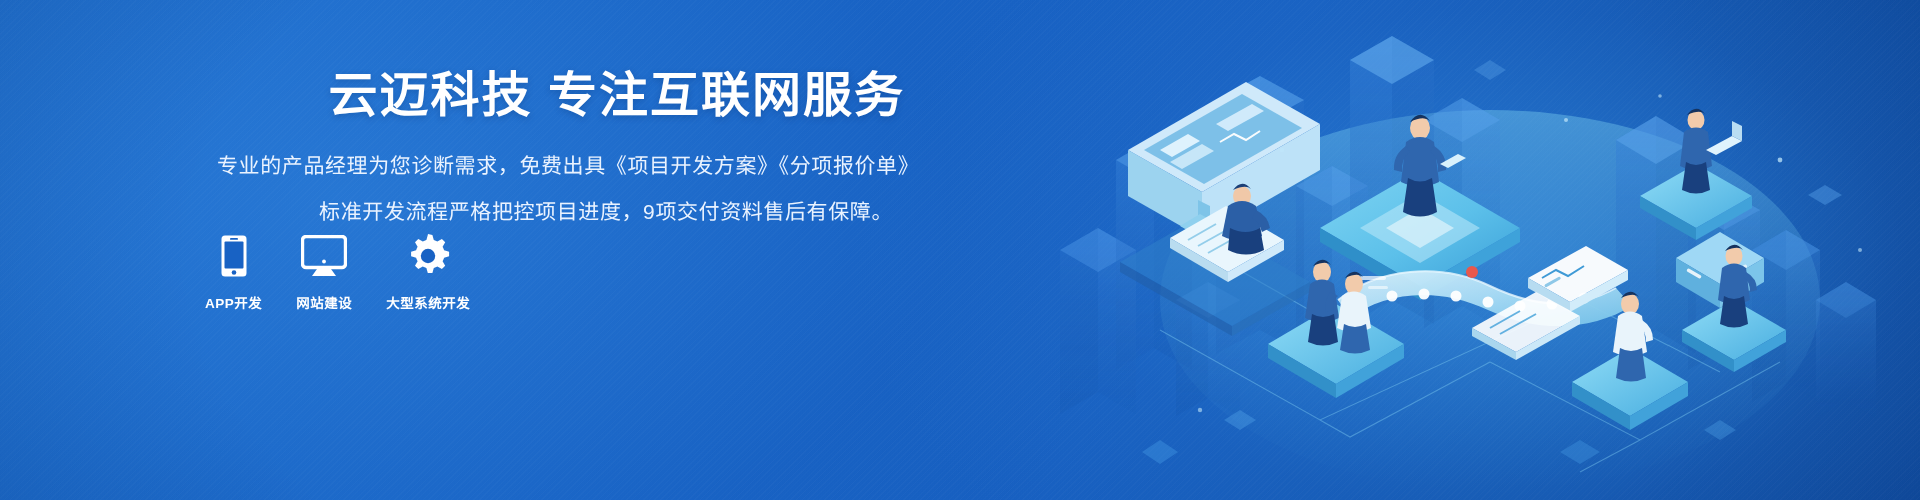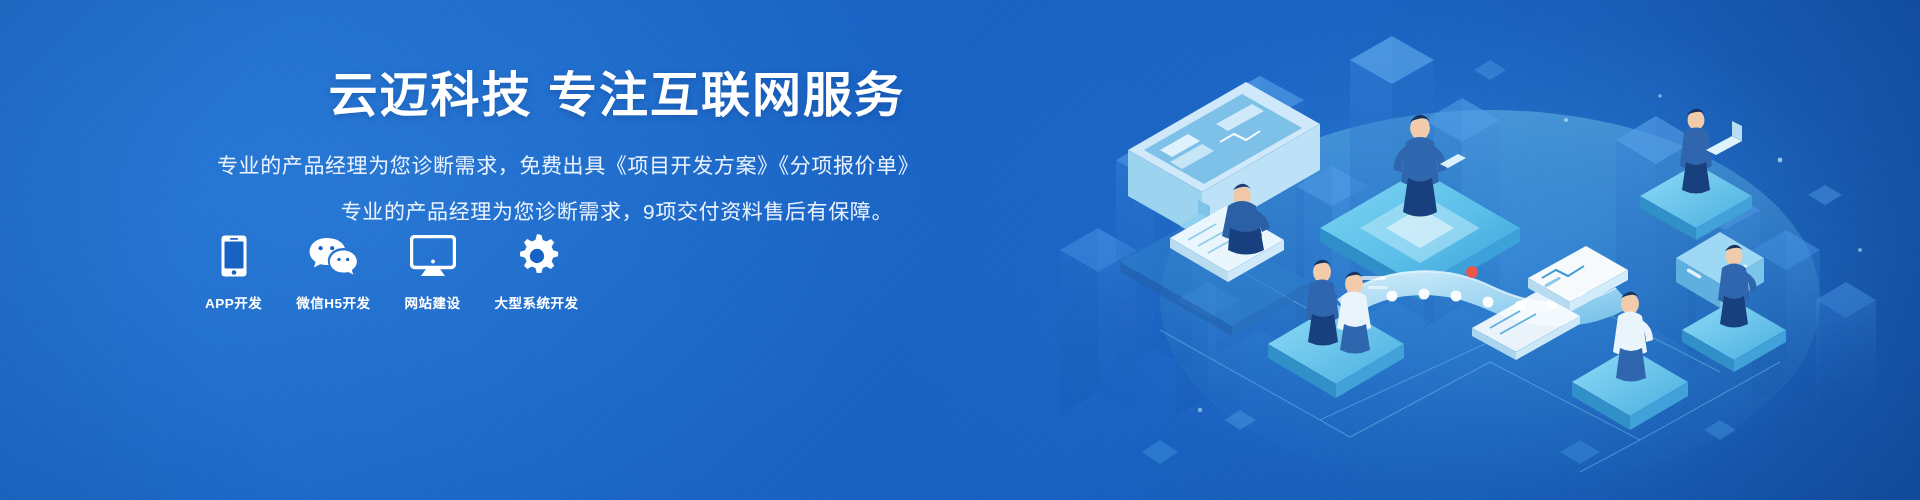--- a/index.html
+++ b/index.html
@@ -338,53 +338,38 @@
         <circle cx="840" cy="250" r="2" opacity="0.6"></circle>
         <circle cx="180" cy="410" r="2.2" opacity="0.6"></circle>
         <circle cx="640" cy="96" r="1.8" opacity="0.6"></circle>
       </g>
     </svg>
   </div>
 
   <div class="left-content">
     <h1 class="headline">云迈科技 专注互联网服务</h1>
     <p class="sub-line">专业的产品经理为您诊断需求，免费出具《项目开发方案》《分项报价单》</p>
-    <p class="sub-line">专业的产品经理为您诊断需求，9项交付资料售后有保障。</p>
+    <p class="sub-line">标准开发流程严格把控项目进度，9项交付资料售后有保障。</p>
   </div>
 
   <div class="services">
 
     <div class="service">
       <div class="svc-icon">
         <svg width="26" height="42" viewBox="0 0 26 42" xmlns="http://www.w3.org/2000/svg">
           <rect x="0.5" y="0.5" width="25" height="41" rx="3.5" fill="#ffffff"></rect>
           <rect x="3.5" y="6.5" width="19" height="27" rx="1" fill="#1862c4"></rect>
           <rect x="9" y="3" width="8" height="1.8" rx="0.9" fill="#1862c4"></rect>
           <circle cx="13" cy="37.5" r="2.3" fill="#1862c4"></circle>
         </svg>
       </div>
       <span class="svc-label">APP开发</span>
     </div>
 
 
-    <div class="service">
-      <div class="svc-icon">
-        <svg width="50" height="42" viewBox="0 0 50 42" xmlns="http://www.w3.org/2000/svg">
-
-          <path d="M18.5 3 C9 3 1.5 9.2 1.5 16.6 c0 4.2 2.4 7.9 6.2 10.4 l-1.8 5.6 l6.2 -3.3 c1.9 0.5 3.9 0.8 6.0 0.8 c0.9 0 1.7 0 2.5 -0.1 c-0.5 -1.3 -0.8 -2.7 -0.8 -4.1 c0 -7.1 6.9 -12.8 15.5 -12.8 c0.6 0 1.1 0 1.7 0.1 C35.4 7 27.7 3 18.5 3 z" fill="#ffffff"></path>
-          <circle cx="12.6" cy="13.2" r="2.1" fill="#1862c4"></circle>
-          <circle cx="24.2" cy="13.2" r="2.1" fill="#1862c4"></circle>
-
-          <path d="M35.2 15.6 c-7.4 0 -13.4 4.9 -13.4 11.0 c0 6.1 6.0 11.0 13.4 11.0 c1.7 0 3.4 -0.3 4.9 -0.7 l5.1 2.7 l-1.4 -4.6 c3.1 -2.0 5.1 -5.1 5.1 -8.4 c0 -6.1 -6.0 -11.0 -13.7 -11.0 z" fill="#ffffff"></path>
-          <circle cx="31.0" cy="24.4" r="1.7" fill="#1862c4"></circle>
-          <circle cx="39.6" cy="24.4" r="1.7" fill="#1862c4"></circle>
-        </svg>
-      </div>
-      <span class="svc-label">微信H5开发</span>
-    </div>
 
     <div class="service">
       <div class="svc-icon">
         <svg width="46" height="42" viewBox="0 0 46 42" xmlns="http://www.w3.org/2000/svg">
           <rect x="1.5" y="1.5" width="43" height="31" rx="3.5" fill="none" stroke="#ffffff" stroke-width="3.4"></rect>
           <circle cx="23" cy="26.5" r="1.9" fill="#ffffff"></circle>
           <path d="M16 34 L30 34 L35 41 L11 41 Z" fill="#ffffff"></path>
         </svg>
       </div>
       <span class="svc-label">网站建设</span>

